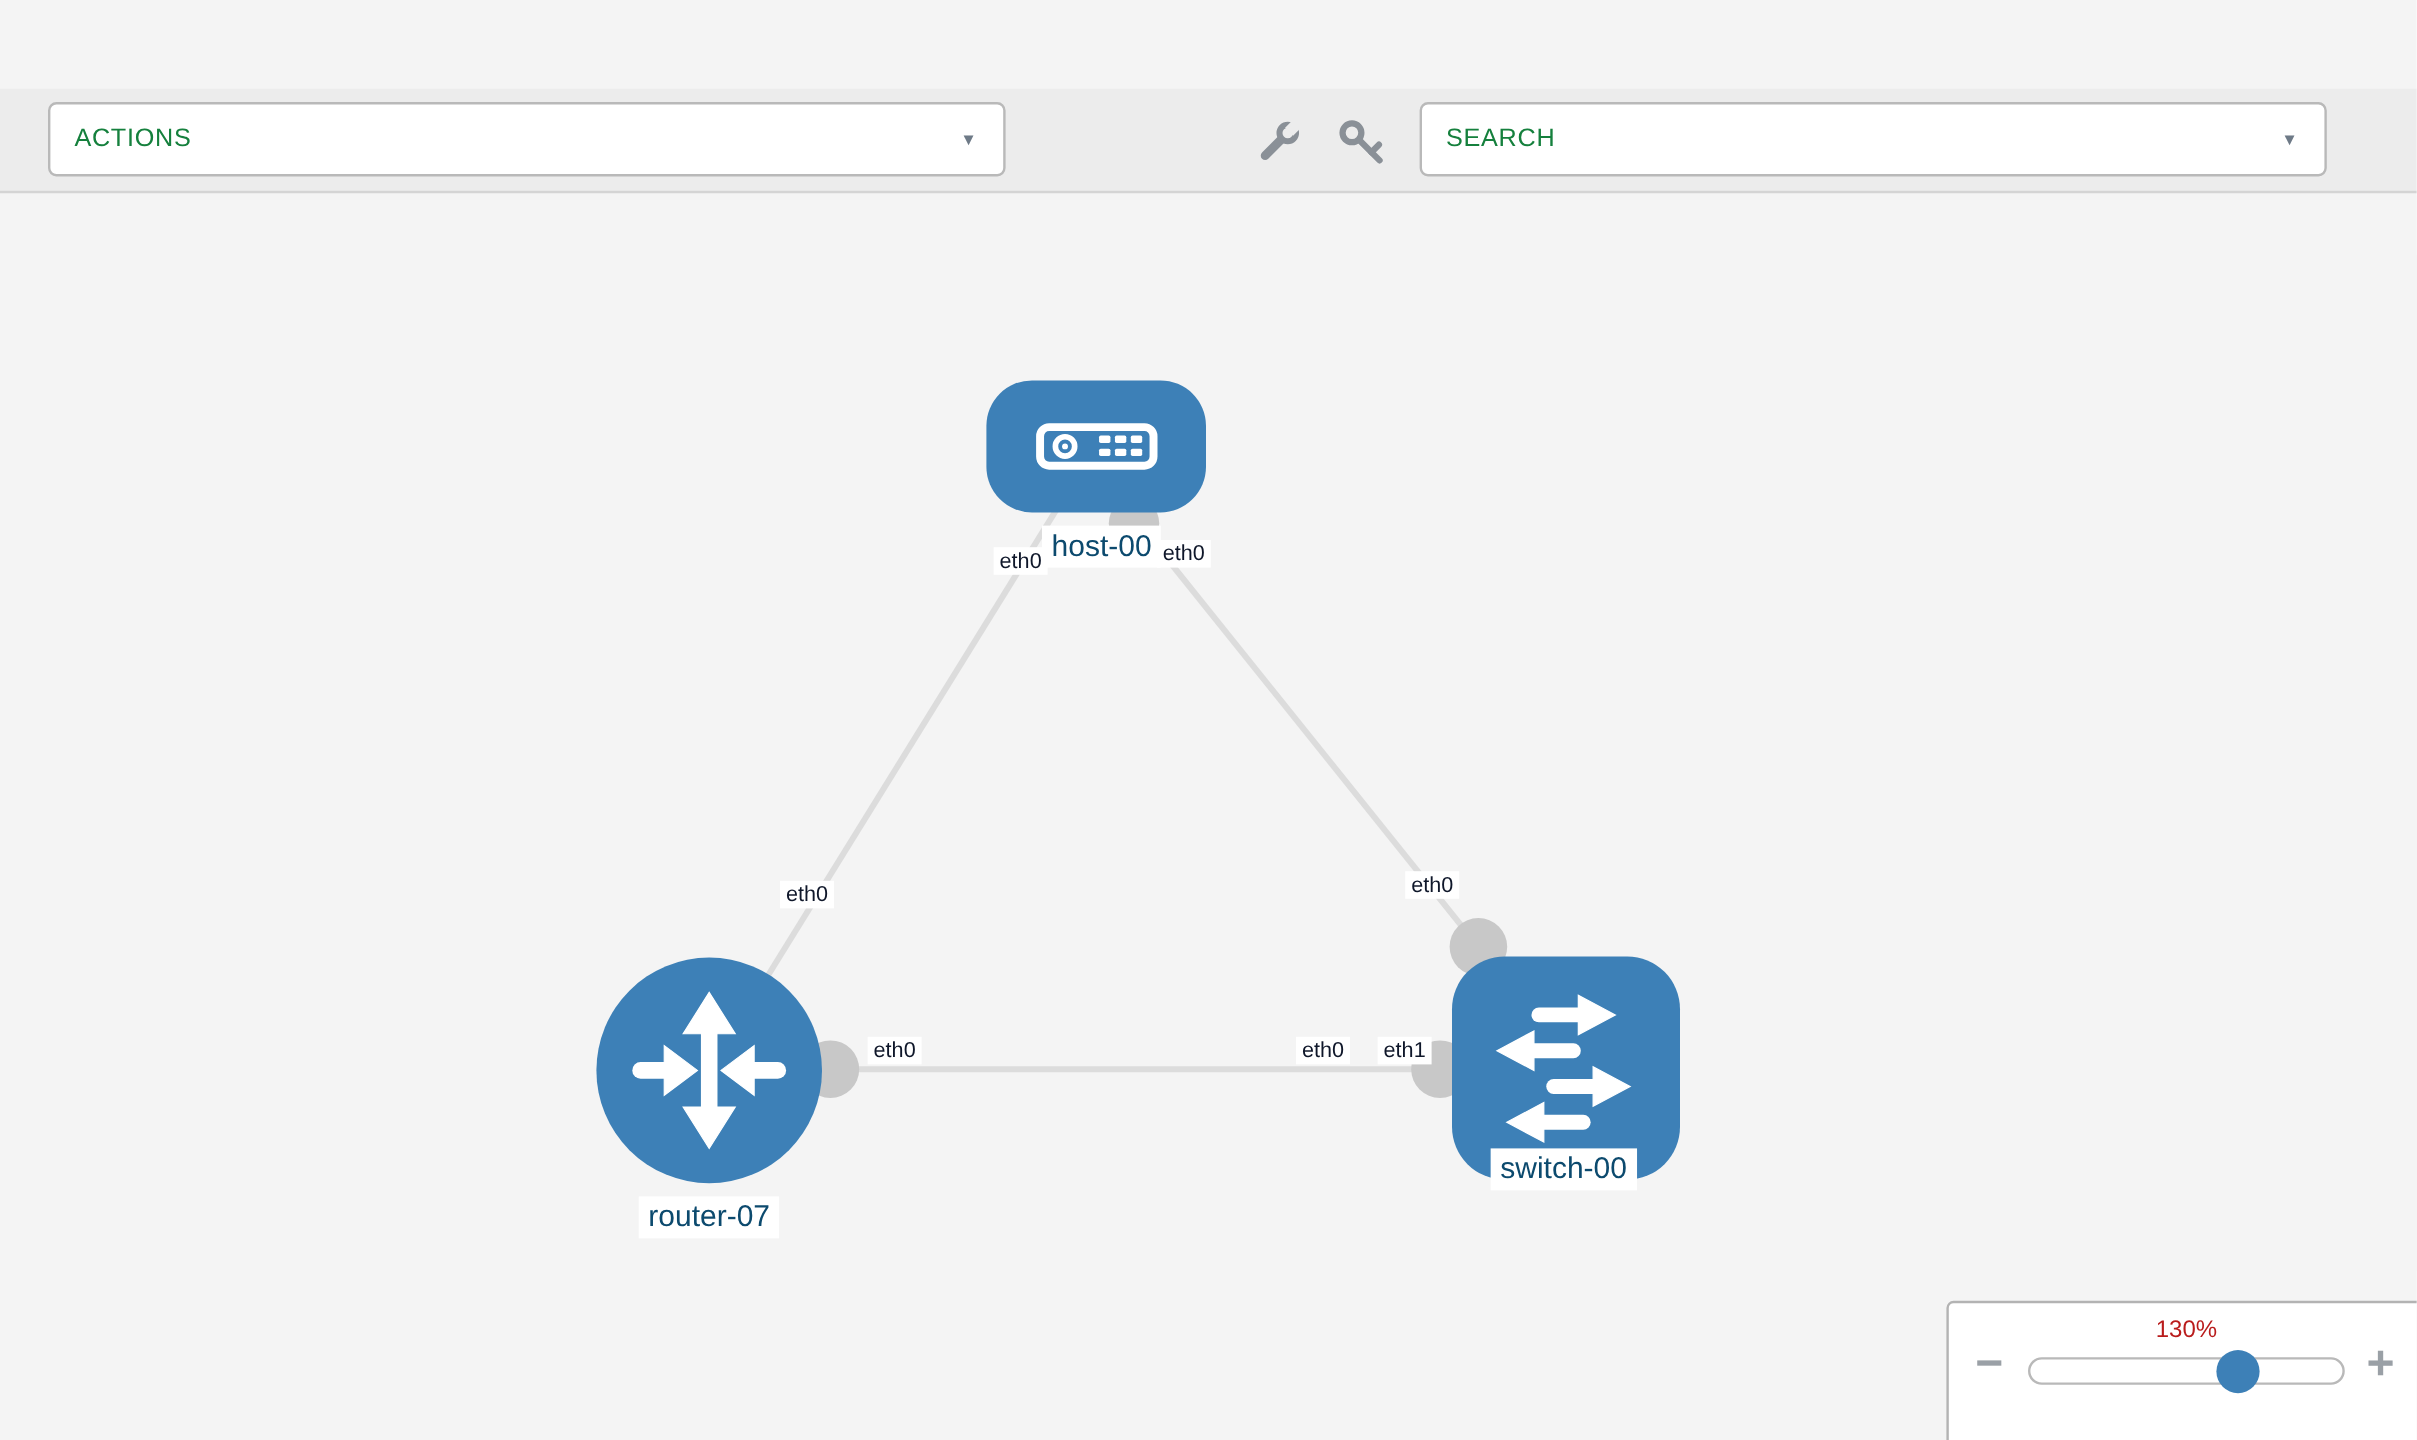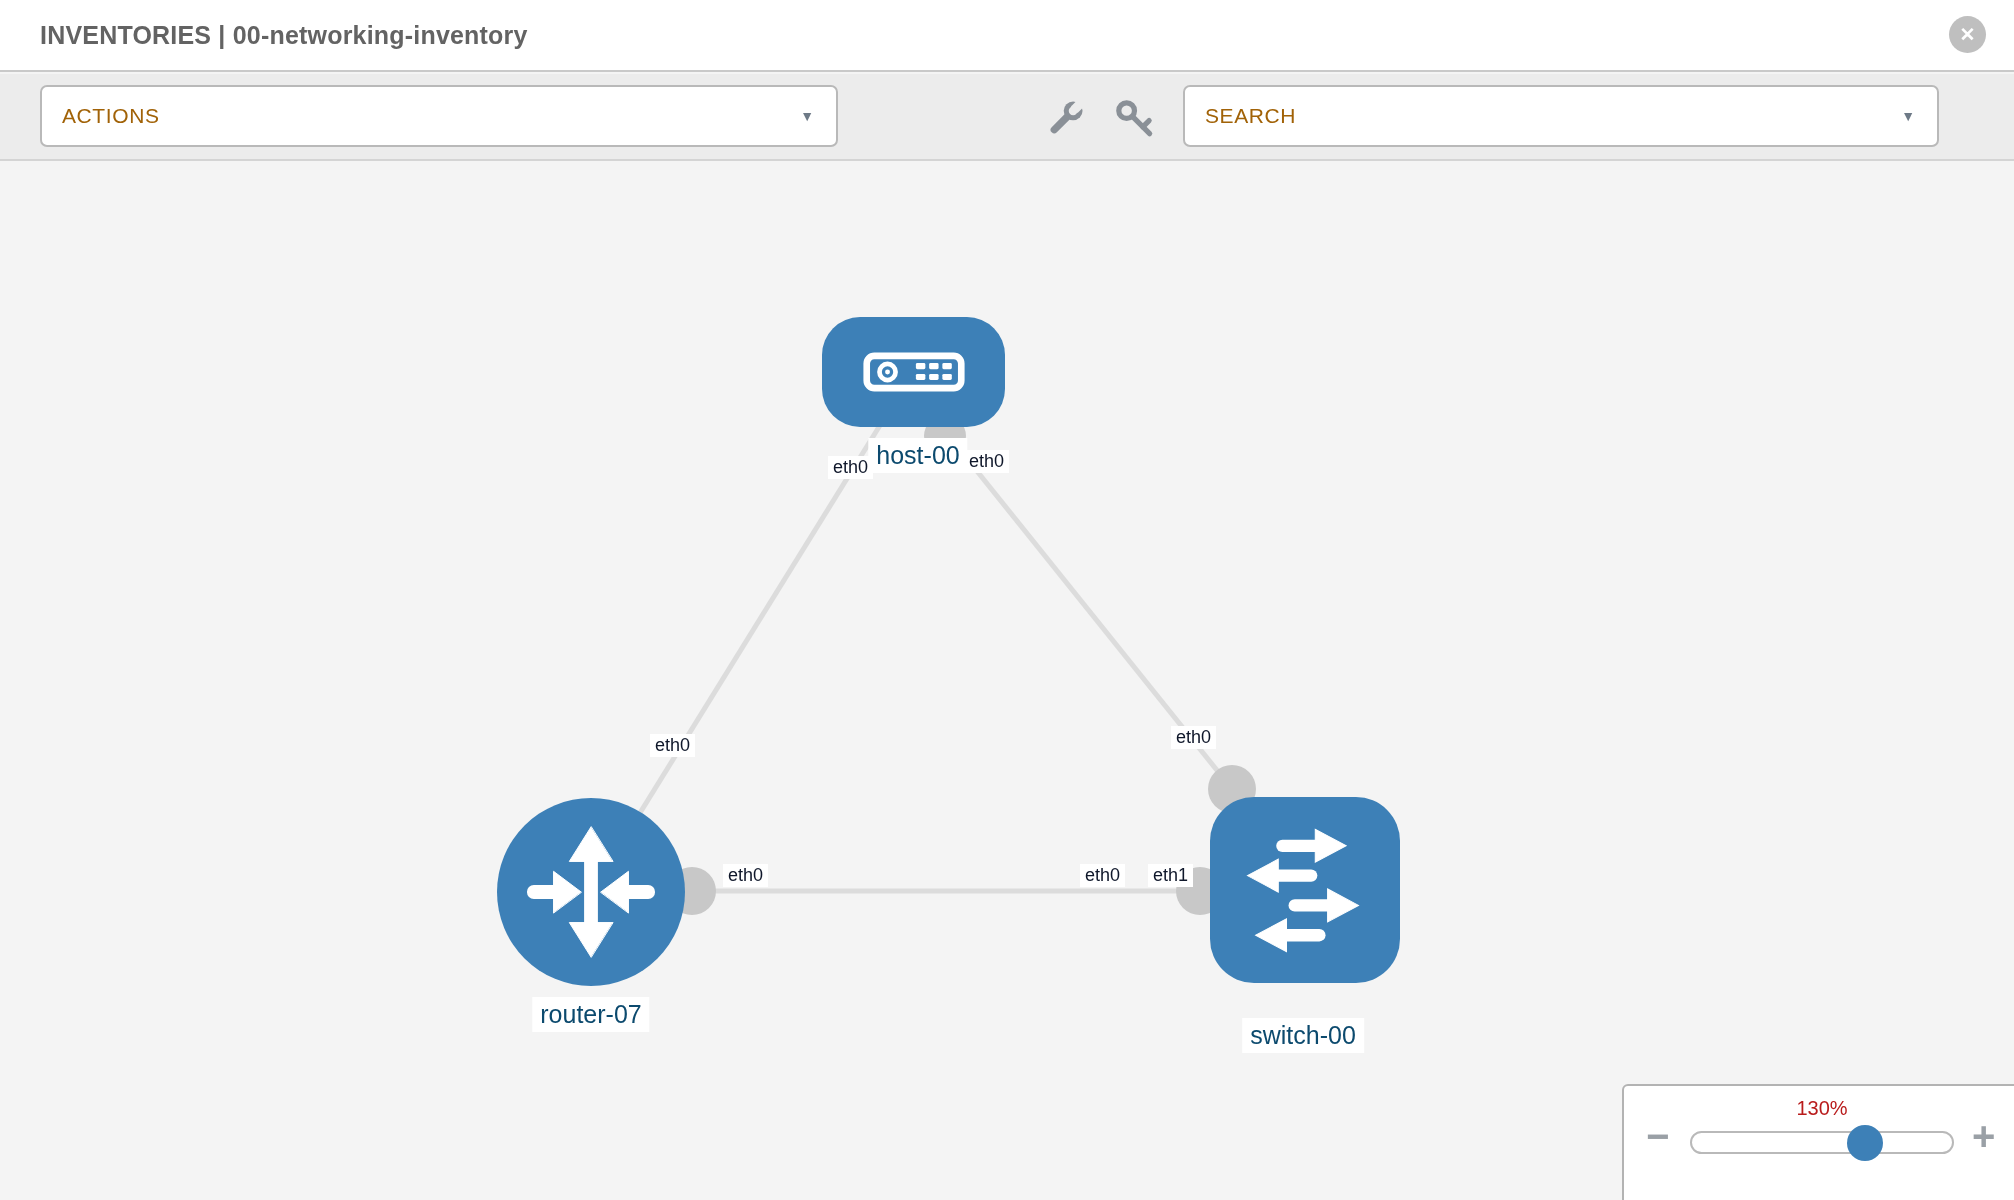--- a/index.html
+++ b/index.html
@@ -8,41 +8,41 @@
   
   .hdr { position:absolute; left:0; top:0; right:0; height:72px; background:#ffffff; border-bottom:2px solid #c9c9c9; box-sizing:border-box; }
   .hdr-title { position:absolute; left:40px; top:0; line-height:70px; font-size:25px; font-weight:bold; color:#636363; letter-spacing:0.2px; }
   .close-btn { position:absolute; right:28px; top:16px; width:37px; height:37px; border-radius:50%; background:#bfbfbf; color:#ffffff; text-align:center; line-height:37px; font-size:19px; font-weight:bold; cursor:pointer; }
 
   
   .toolbar { position:absolute; left:0; top:74px; right:0; height:87px; background:#ececec; border-bottom:2px solid #d4d4d4; box-sizing:border-box; }
   .select { position:absolute; top:11px; height:62px; background:#ffffff; border:2px solid #b9b9b9; border-radius:7px; box-sizing:border-box; cursor:pointer; }
   .select-actions { left:40px;  width:798px; }
   .select-search  { left:1183px; width:756px; }
-  .select .lbl { display:block; line-height:58px; padding-left:20px; font-size:21px; color:#a16207; letter-spacing:0.6px; }
+  .select .lbl { display:block; line-height:58px; padding-left:20px; font-size:21px; color:#15803d; letter-spacing:0.6px; }
   .select .caret { position:absolute; right:22px; top:0; line-height:58px; font-size:14px; color:#6e7a87; }
   .icon-btn { position:absolute; top:22px; width:46px; height:46px; cursor:pointer; }
   .icon-btn.wrench { left:1042px; }
   .icon-btn.key    { left:1112px; }
 
   
   .canvas { position:absolute; left:0; top:163px; right:0; bottom:0; background:#f4f4f4; }
   .links-layer { position:absolute; left:0; top:0; width:2014px; height:1200px; }
   .link { stroke:#dcdcdc; stroke-width:5; }
   .iface-dot { fill:#c8c8c8; }
 
   .node { position:absolute; background:#3d80b7; display:flex; align-items:center; justify-content:center; cursor:pointer; }
   .node-host   { left:822px;  top:317px; width:183px; height:110px; border-radius:38px; }
   .node-router { left:497px;  top:798px; width:188px; height:188px; border-radius:50%; }
   .node-switch { left:1210px; top:797px; width:190px; height:186px; border-radius:44px; }
 
   .node-label { position:absolute; transform:translateX(-50%); background:#ffffff; color:#0c4a6e; font-size:25px; padding:3px 8px; white-space:nowrap; }
   .lab-host   { left:918px;  top:438px; }
   .lab-router { left:591px;  top:997px; }
-  .lab-switch { left:1303px; top:1018px; }
+  .lab-switch { left:1303px; top:957px; }
 
   .iface-label { position:absolute; background:#ffffff; color:#0f172a; font-size:18px; padding:1px 5px; white-space:nowrap; }
   .if-0 { left:828px;  top:456px; }
   .if-1 { left:964px;  top:450px; }
   .if-2 { left:650px;  top:734px; }
   .if-3 { left:1171px; top:726px; }
   .if-4 { left:723px;  top:864px; }
   .if-5 { left:1080px; top:864px; }
   .if-6 { left:1148px; top:864px; }
 
@@ -53,24 +53,20 @@
   .zoom-minus { left:22px; }
   .zoom-plus  { left:348px; }
   .zoom-track { position:absolute; left:66px; top:45px; width:264px; height:23px; background:#ffffff; border:2px solid #b9b9b9; border-radius:14px; box-sizing:border-box; cursor:pointer; }
   .zoom-thumb { position:absolute; left:155px; top:-8px; width:36px; height:36px; border-radius:50%; background:#3d80b7; cursor:grab; }
 </style>
 </head>
 <body>
 
 <div class="screen">
 
-  <div class="hdr">
-    <div class="hdr-title">INVENTORIES | 00-networking-inventory</div>
-    <div class="close-btn">✕</div>
-  </div>
 
   <div class="toolbar">
     <div class="select select-actions">
       <span class="lbl">ACTIONS</span>
       <span class="caret">▼</span>
     </div>
 
     <div class="icon-btn wrench">
       <svg width="46" height="46" viewBox="0 0 44 44">
         <g transform="rotate(45 22 22)">

